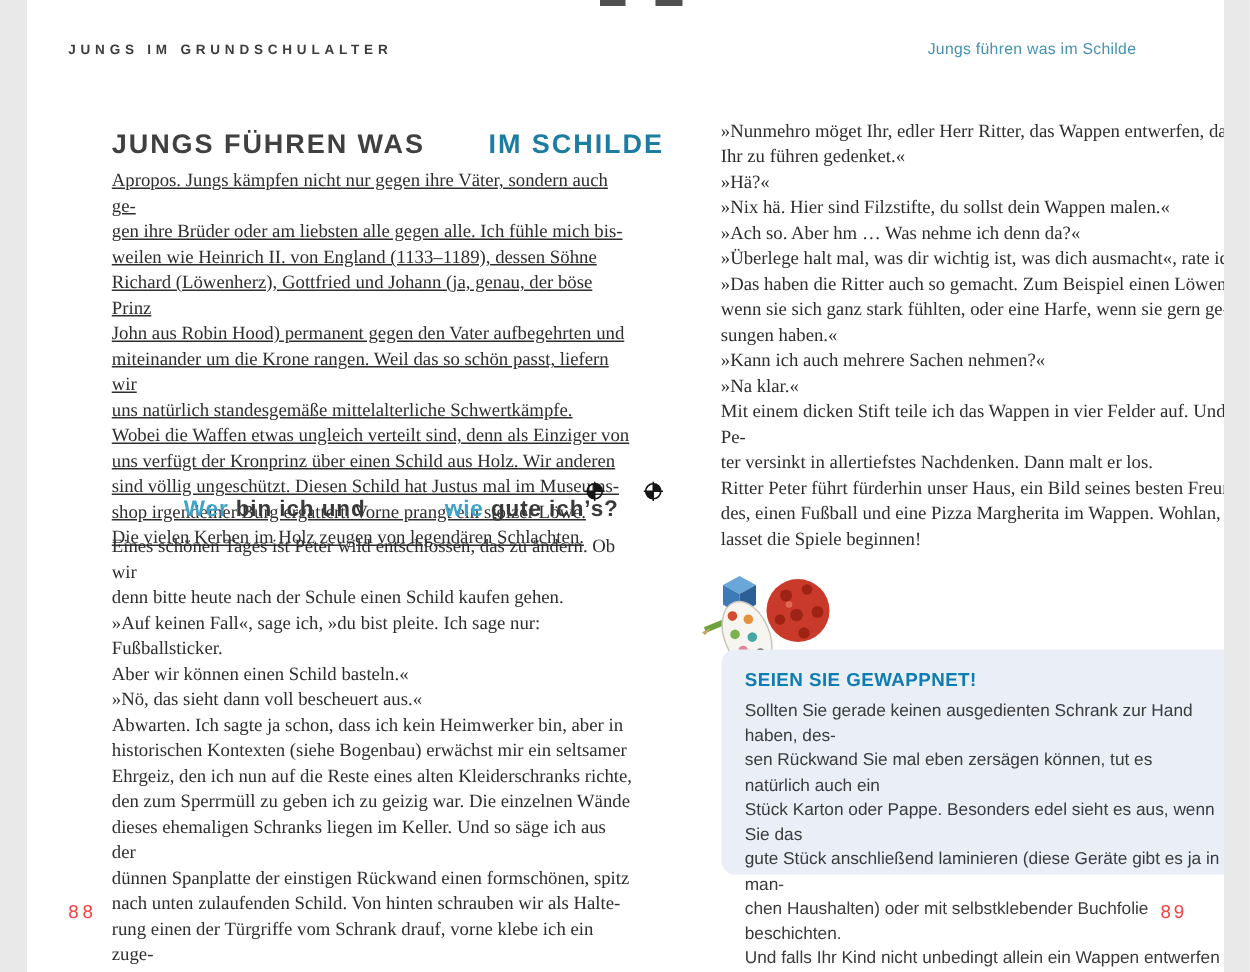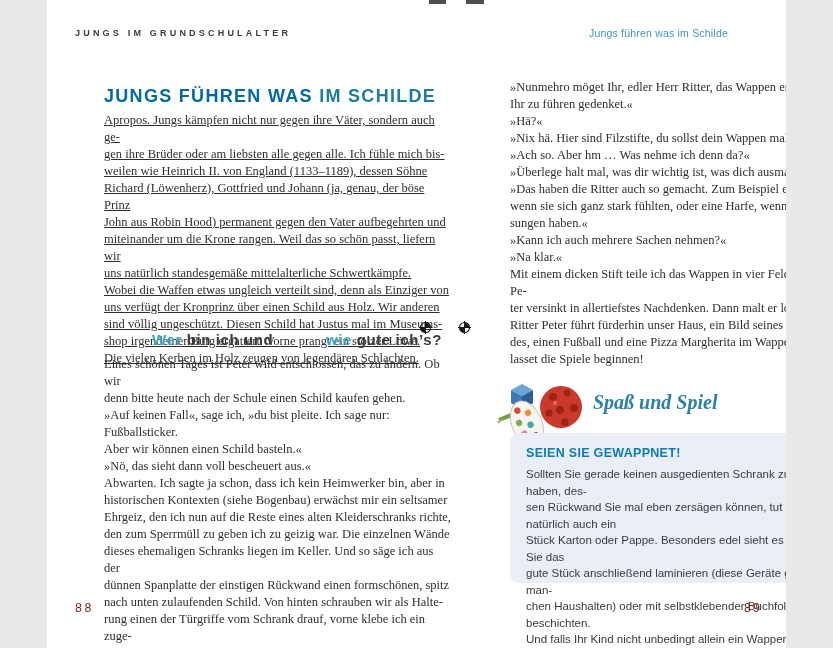--- a/index.html
+++ b/index.html
@@ -1,17 +1,17 @@
 <!DOCTYPE html>
 <html><head>
 <meta charset="utf-8">
 <style>
   html,body { margin:0; padding:0; background:#e9e9e9; }
   .sheet {
-    position:relative; width:739px; height:648px; background:#ffffff;
+    position:relative; width:798px; height:648px; background:#ffffff;
     font-family:"Liberation Sans","DejaVu Sans",sans-serif; overflow:hidden;
     margin:0 auto;
   }
   
   .trim-tab { position:absolute; top:0; height:4px; background:#4f4f4f; }
   .trim-tab.t1 { left:382px; width:17px; }
   .trim-tab.t2 { left:419px; width:18px; }
 
   
   .runhead-left {
@@ -21,41 +21,41 @@
   .runhead-right {
     position:absolute; right:58px; top:27px;
     font-size:10.5px; color:#4492b4; letter-spacing:0.2px;
   }
 
   
   .main-heading {
     position:absolute; left:57px; top:86px;
     font-size:18px; font-weight:600; letter-spacing:1.3px; white-space:nowrap;
   }
-  .main-heading .hl { color:#0369a1;margin-top:20px; }
-  .main-heading .hd { color:#1d7ca2; }
+  .main-heading .hl { color:#404040;margin-top:20px; }
+  .main-heading .hd { color:#1d7ca2;margin-left:36px; }
 
   .body-par {
     position:absolute; width:348px;
     font-family:"Liberation Serif","DejaVu Serif",serif;
     font-size:12.5px; line-height:17px; color:#2e2e2e; white-space:pre-line;
   }
   .par1 { left:57px; top:112px; }
   .par2 { left:57px; top:356px; }
   .par3 { left:463px; top:79px; }
 
   .sub-heading {
     position:absolute; left:57px; top:331px;
     font-size:15px; font-weight:700; letter-spacing:0.6px; color:#3a3a3a;
     white-space:nowrap;
   }
   .sub-heading .blue { color:#41a3c9;margin-left:48px; }
 
   .page-num {
-    position:absolute; top:601px; font-size:12.5px; letter-spacing:2.5px; color:#7f1d1d;
+    position:absolute; top:601px; font-size:12.5px; letter-spacing:2.5px; color:#ef4444;
   }
   .page-num.left { left:28px; }
   .page-num.right { right:24px; letter-spacing:2px; }
 
   
   .regmark { position:absolute; top:321px; width:13px; height:13px; }
   .regmark.r1 { left:372px; }
   .regmark.r2 { left:411px; }
 
   
@@ -189,21 +189,20 @@
       <circle cx="68" cy="42" r="3.8" fill="#9f2315"></circle>
       <circle cx="58" cy="23" r="2.2" fill="#e06a54"></circle>
     </g>
 
     <g transform="rotate(8 55 66)">
       <rect x="34" y="62" width="36" height="5" rx="2.5" fill="#9dbbd6"></rect>
       <ellipse cx="76" cy="65" rx="11" ry="6.5" fill="#6f9ec4"></ellipse>
     </g>
   </svg>
 
-  <div class="feature-label">Spaß und Spiel</div>
 
   <div class="info-box">
     <h3 class="info-box-title">SEIEN SIE GEWAPPNET!</h3>
     <p class="info-box-body" style="margin:0;">Sollten Sie gerade keinen ausgedienten Schrank zur Hand haben, des-
 sen Rückwand Sie mal eben zersägen können, tut es natürlich auch ein
 Stück Karton oder Pappe. Besonders edel sieht es aus, wenn Sie das
 gute Stück anschließend laminieren (diese Geräte gibt es ja in man-
 chen Haushalten) oder mit selbstklebender Buchfolie beschichten.
 Und falls Ihr Kind nicht unbedingt allein ein Wappen entwerfen will,
 dann machen Sie doch einfach ein Familienwappen.</p>

